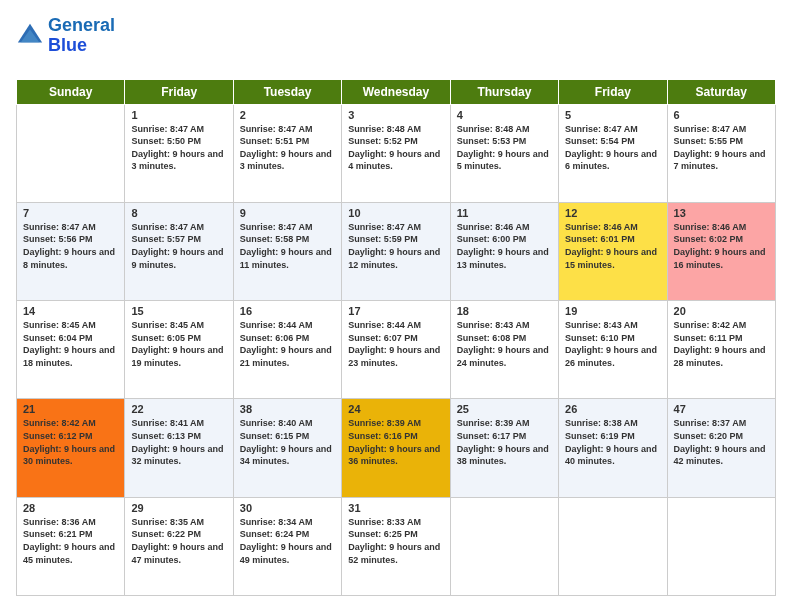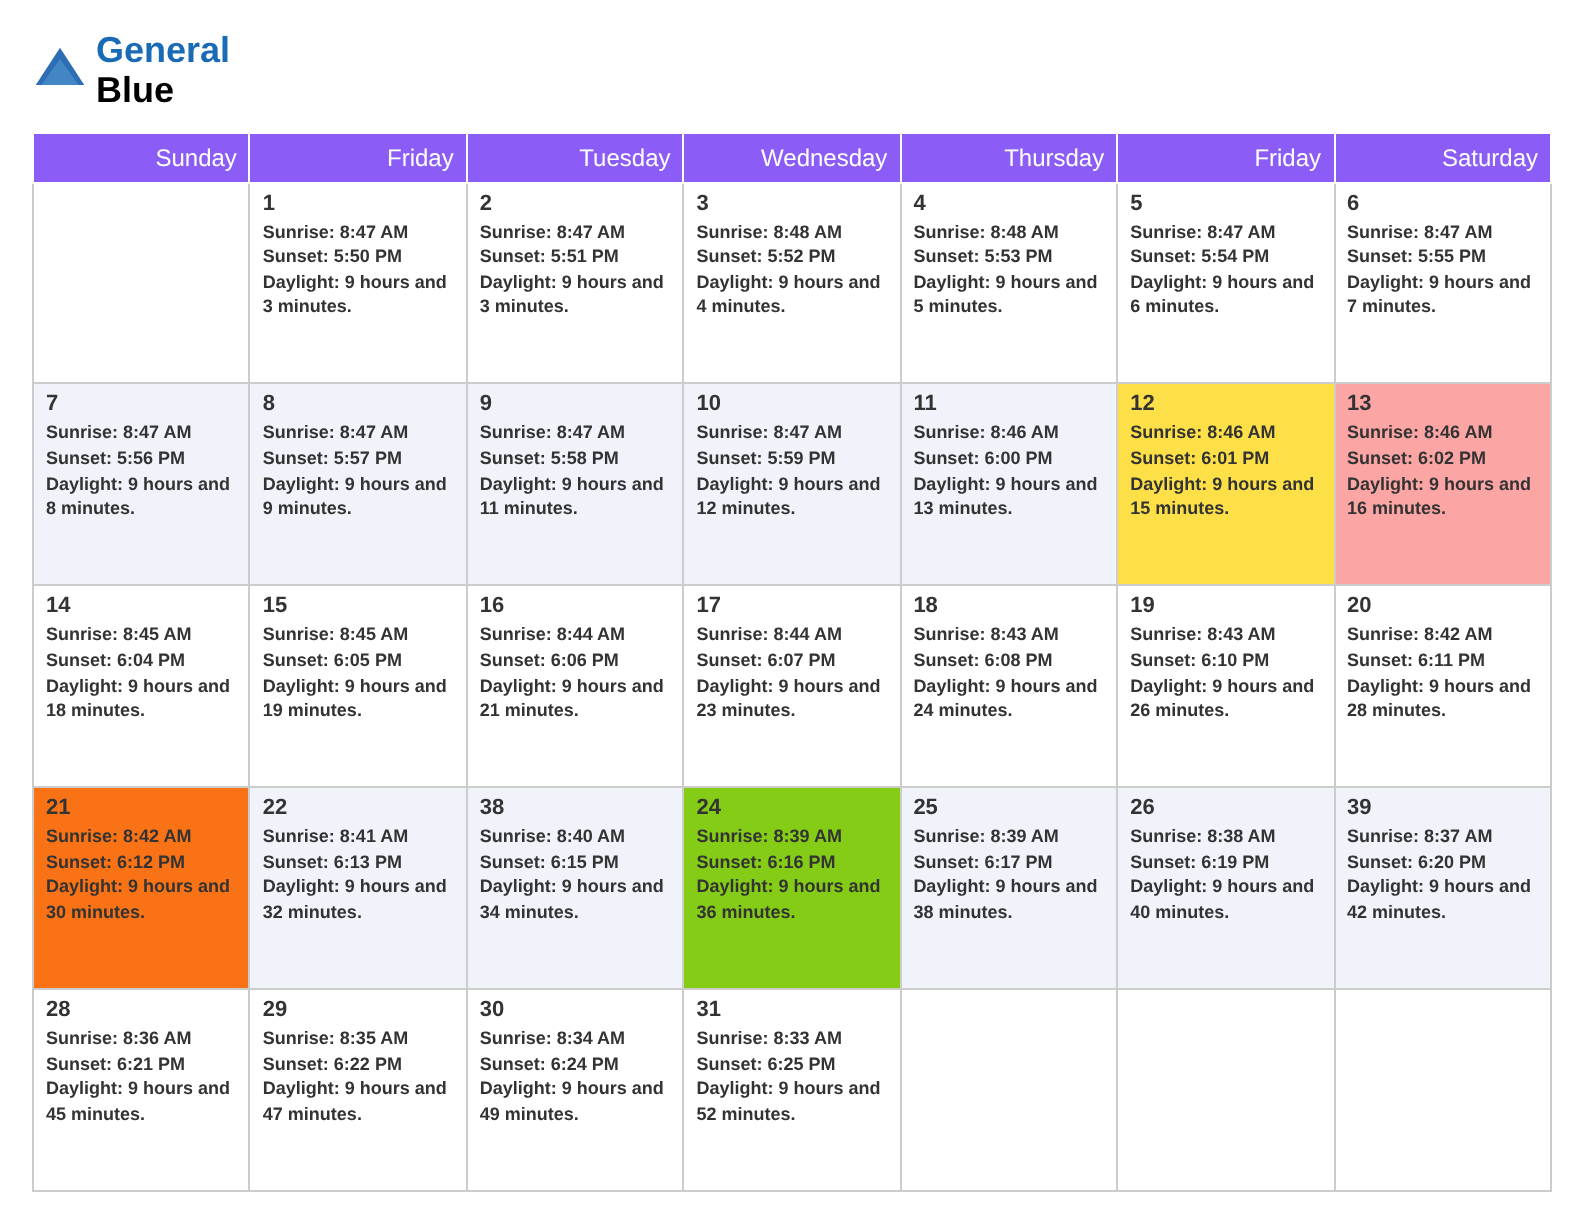--- a/index.html
+++ b/index.html
@@ -10,20 +10,21 @@
       height: 612px;
       overflow: hidden;
     }
     .page {
       width: 792px;
       height: 612px;
       background: #fff;
       padding: 16px;
       display: flex;
       flex-direction: column;
+      gap: 13px;
     }
     .header {
       display: flex;
       justify-content: space-between;
       align-items: flex-start;
       margin-bottom: 10px;
     }
     .logo {
       display: flex;
       align-items: center;
@@ -54,26 +55,26 @@
     .subtitle {
       font-size: 14px;
       color: #555;
     }
     .calendar {
       width: 100%;
       border-collapse: collapse;
       flex: 1;
     }
     .calendar thead th {
-      background: #8b5cf6;
+      background: #4d7c0f;
       color: #fff;
       font-size: 12px;
-      font-weight: normal;
+      font-weight: bold;
       padding: 5px 6px;
-      text-align: right;
+      text-align: center;
       border: 1px solid #fff;
     }
     .calendar tbody td {
       vertical-align: top;
       padding: 4px 6px;
       border: 1px solid #ccc;
       font-size: 9.5px;
       color: #333;
       width: calc(100% / 7);
       background: #fff;
@@ -104,21 +105,21 @@
 <div class="page">
   <div class="header">
     <div class="logo">
       <svg class="logo-icon" viewBox="0 0 30 30">
         <polygon points="15,2 28,22 2,22" fill="#2d6db5"></polygon>
         <polygon points="15,8 25,22 5,22" fill="#5a9fd4" opacity="0.5"></polygon>
       </svg>
       <div>
         <div class="logo-text">
           <span>General</span><br>
-          <span style="color:#000000">Blue</span>
+          <span style="color:#1d4ed8">Blue</span>
         </div>
       </div>
     </div>
     <div class="title-block">
       <div class="main-title"></div>
       <div class="subtitle"></div>
     </div>
   </div>
 
   <table class="calendar">
@@ -227,34 +228,34 @@
             <div class="day-info">Sunrise: 8:42 AM<br>Sunset: 6:12 PM<br>Daylight: 9 hours and 30 minutes.</div>
           </td>
           <td style="background: rgb(240, 244, 250);">
             <span class="day-number">22</span>
             <div class="day-info">Sunrise: 8:41 AM<br>Sunset: 6:13 PM<br>Daylight: 9 hours and 32 minutes.</div>
           </td>
           <td style="background: rgb(240, 244, 250);">
             <span class="day-number">38</span>
             <div class="day-info">Sunrise: 8:40 AM<br>Sunset: 6:15 PM<br>Daylight: 9 hours and 34 minutes.</div>
           </td>
-          <td style="background: #84cc16;">
+          <td style="background: #eab308;">
             <span class="day-number">24</span>
             <div class="day-info">Sunrise: 8:39 AM<br>Sunset: 6:16 PM<br>Daylight: 9 hours and 36 minutes.</div>
           </td>
           <td style="background: rgb(240, 244, 250);">
             <span class="day-number">25</span>
             <div class="day-info">Sunrise: 8:39 AM<br>Sunset: 6:17 PM<br>Daylight: 9 hours and 38 minutes.</div>
           </td>
           <td style="background: rgb(240, 244, 250);">
             <span class="day-number">26</span>
             <div class="day-info">Sunrise: 8:38 AM<br>Sunset: 6:19 PM<br>Daylight: 9 hours and 40 minutes.</div>
           </td>
           <td style="background: rgb(240, 244, 250);">
-            <span class="day-number">39</span>
+            <span class="day-number">47</span>
             <div class="day-info">Sunrise: 8:37 AM<br>Sunset: 6:20 PM<br>Daylight: 9 hours and 42 minutes.</div>
           </td>
         </tr>
         <tr>
           <td>
             <span class="day-number">28</span>
             <div class="day-info">Sunrise: 8:36 AM<br>Sunset: 6:21 PM<br>Daylight: 9 hours and 45 minutes.</div>
           </td>
           <td>
             <span class="day-number">29</span>

